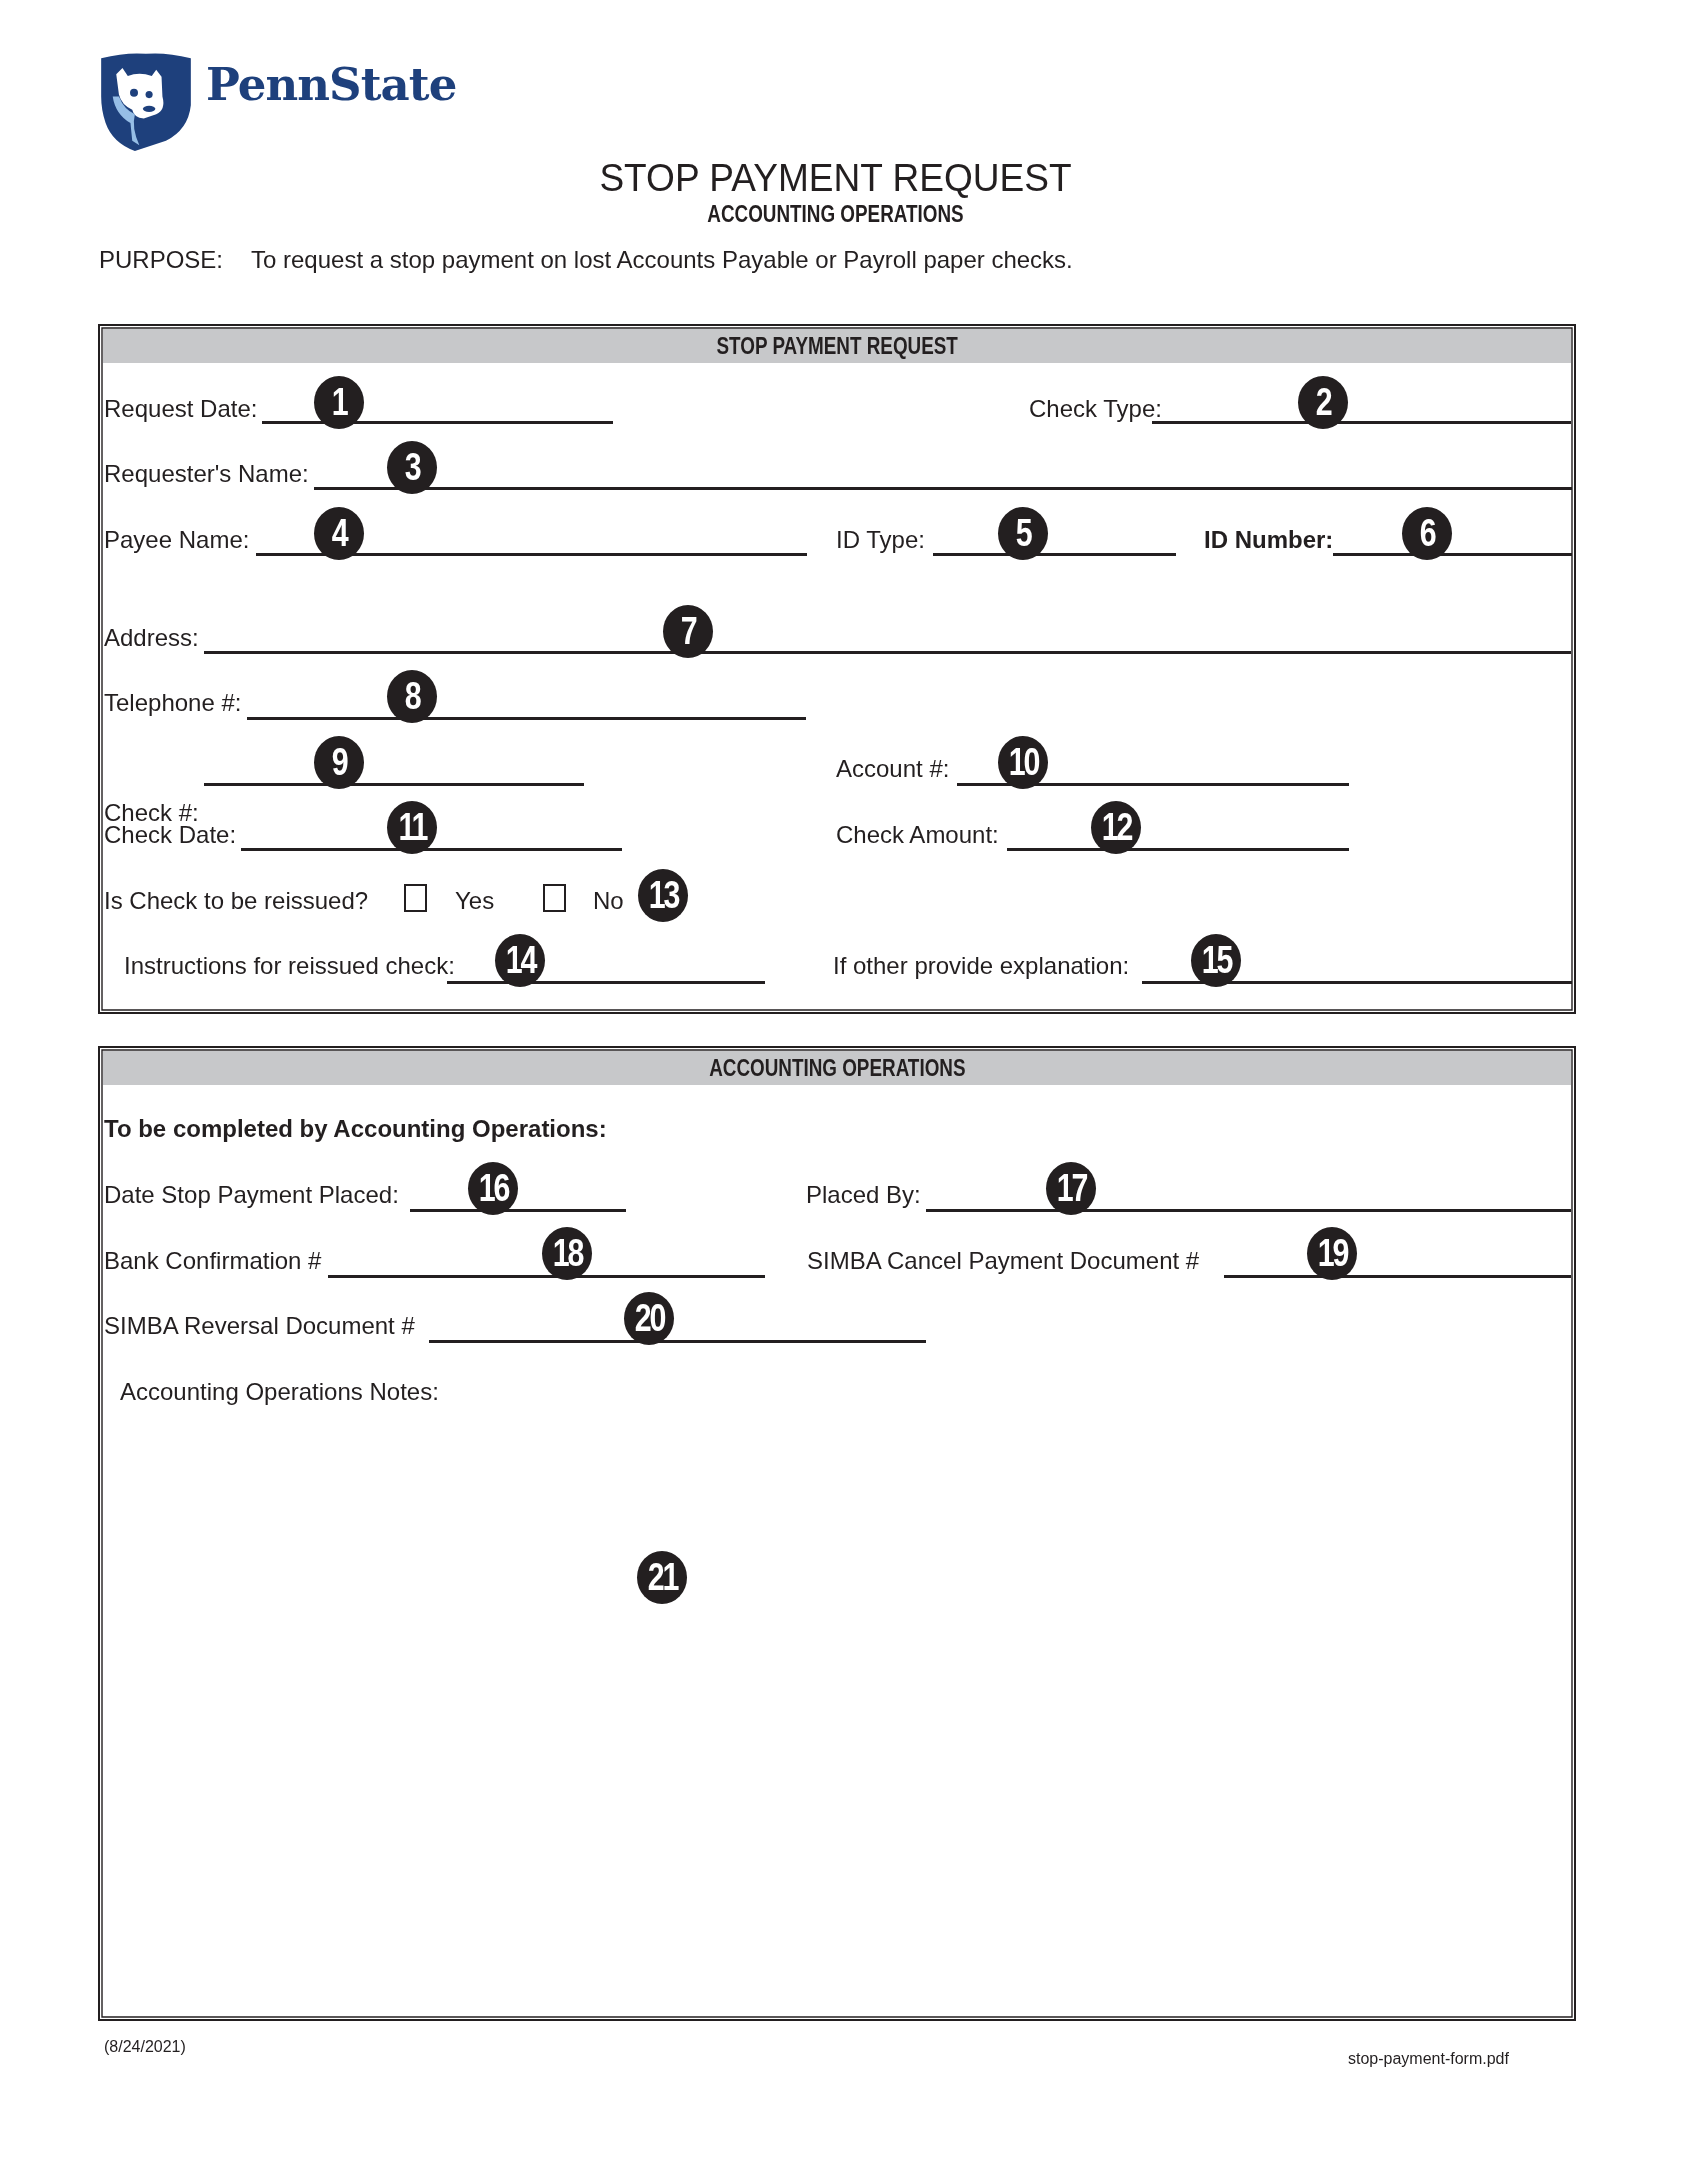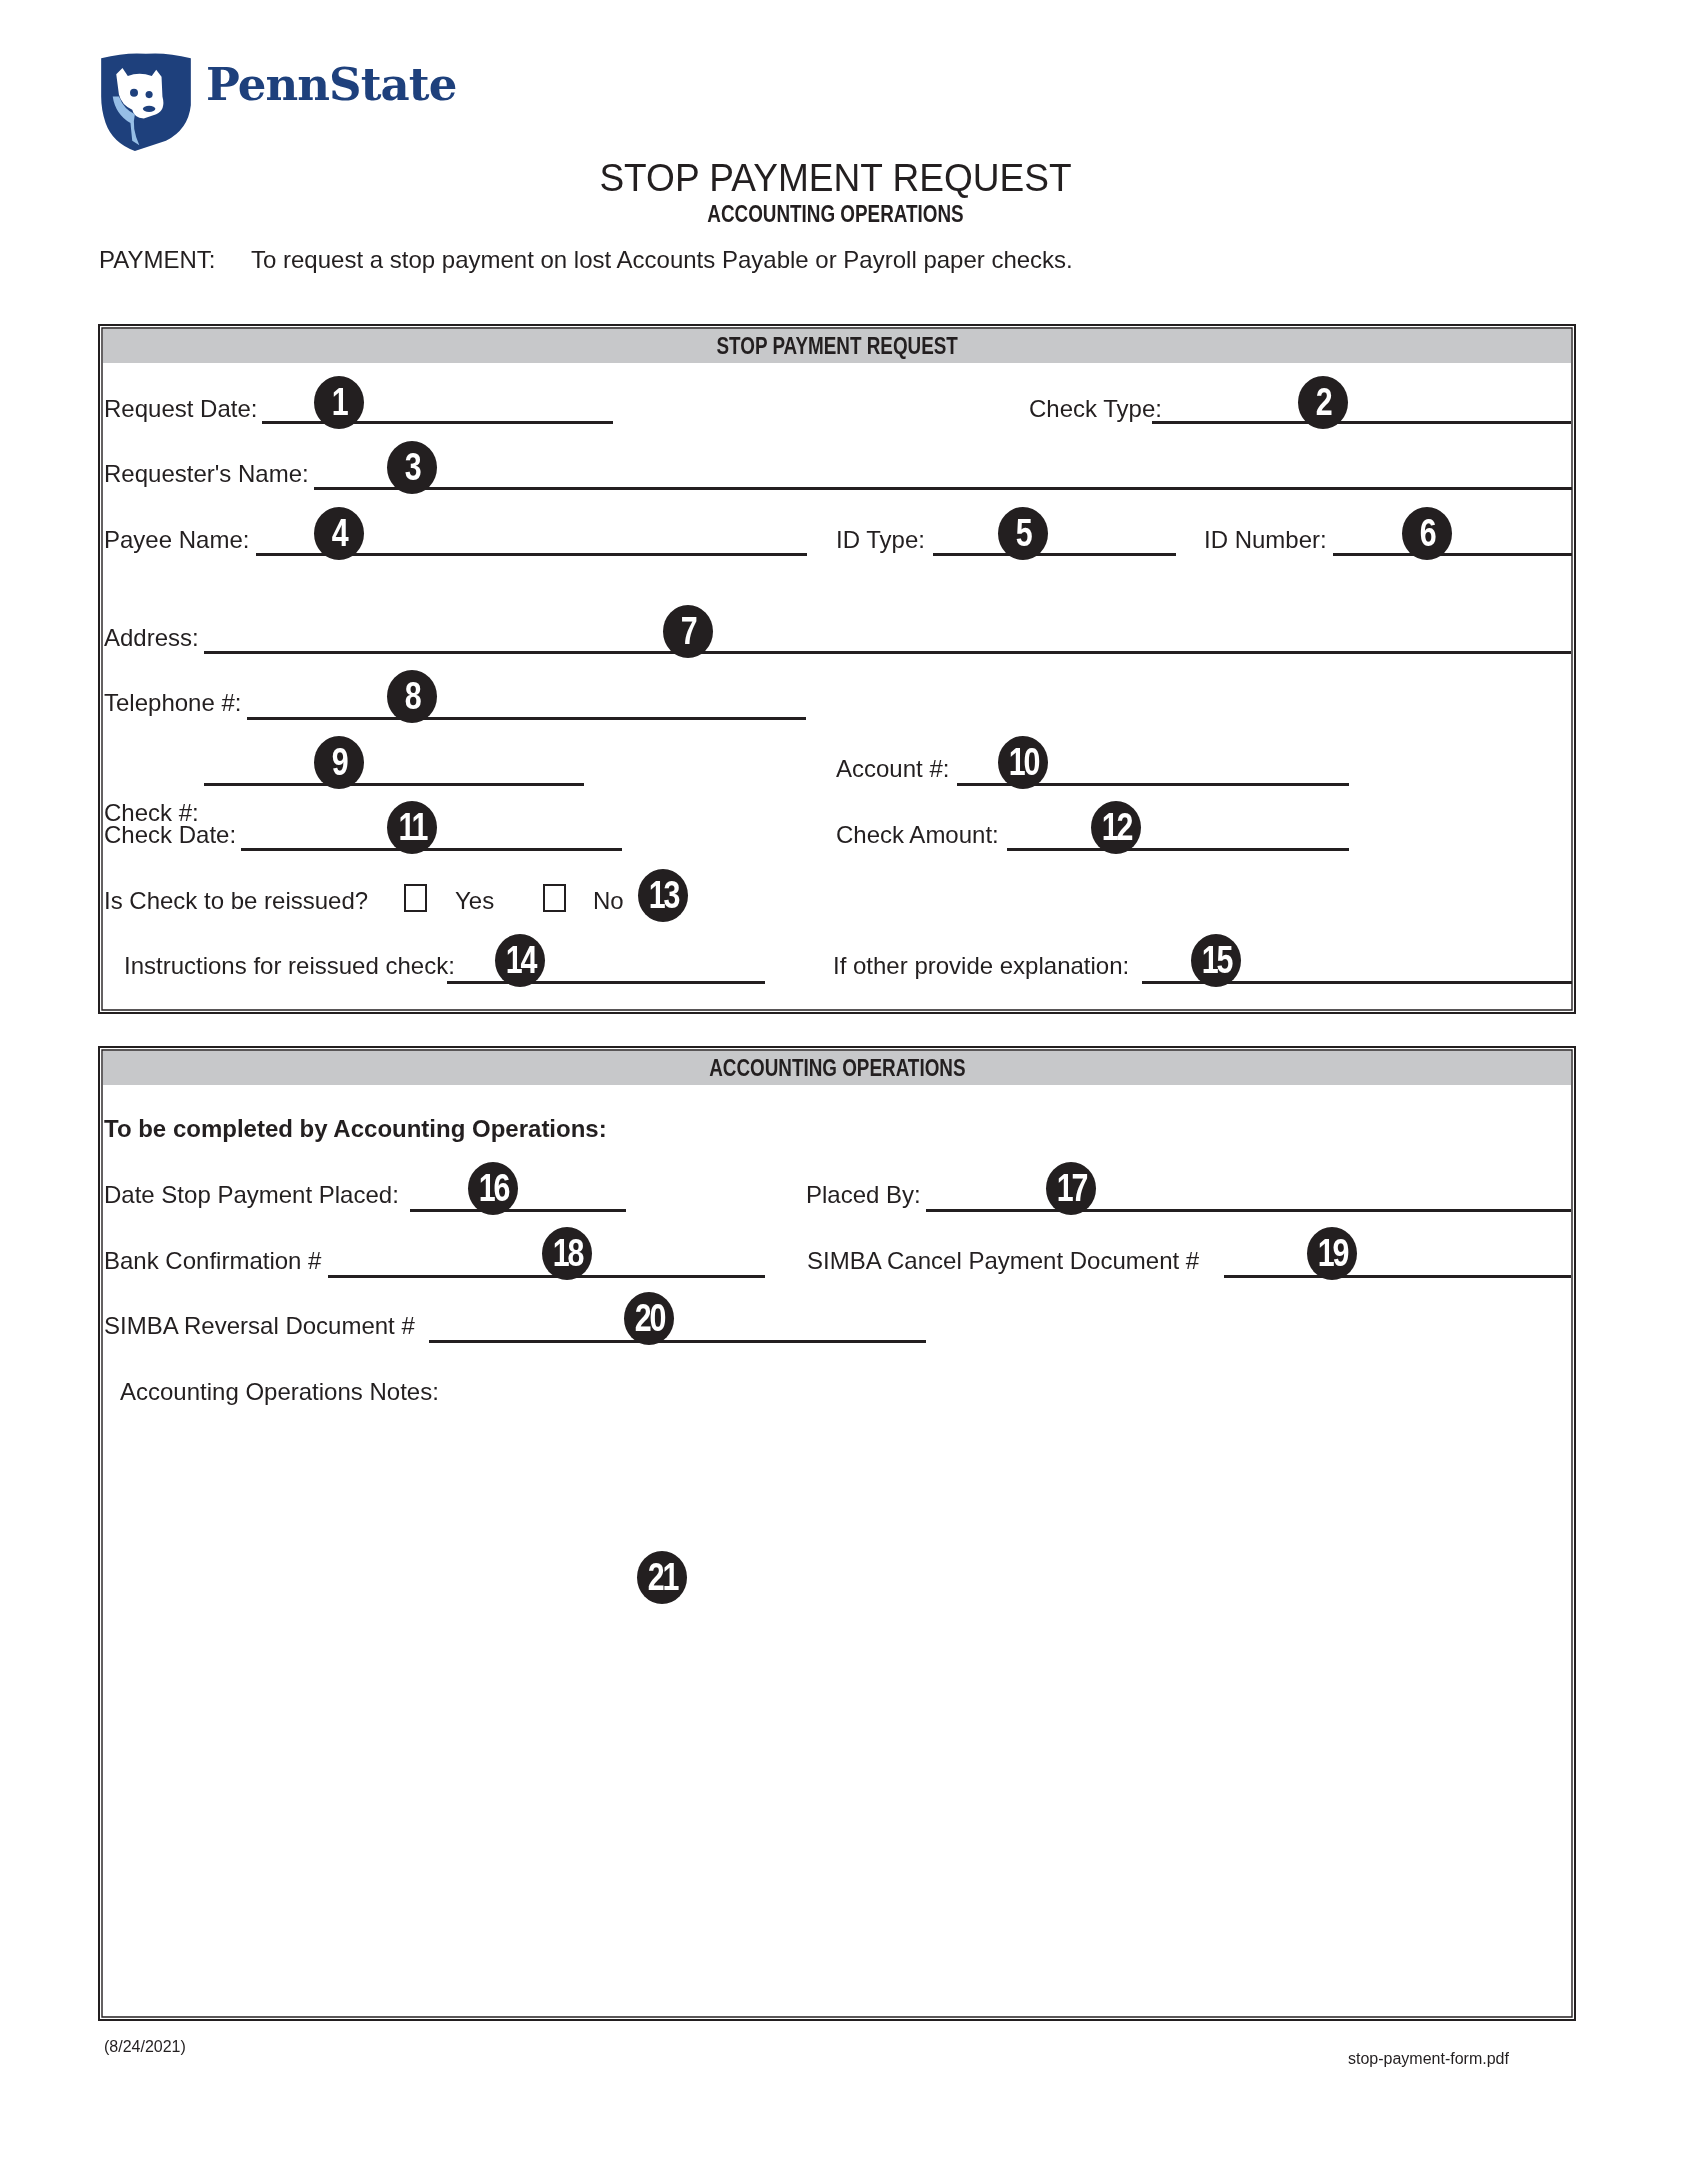--- a/index.html
+++ b/index.html
@@ -36,21 +36,21 @@
     <circle cx="78" cy="92" r="9" fill="#1e407c"></circle>
     <circle cx="112" cy="96" r="8" fill="#1e407c"></circle>
     <ellipse cx="112" cy="128" rx="14" ry="7" fill="#1e407c"></ellipse>
   </svg>
 </div>
 <div class="abs logo-word">PennState</div>
 
 <div class="abs title">STOP PAYMENT REQUEST</div>
 <div class="abs subtitle">ACCOUNTING OPERATIONS</div>
 <div class="abs purpose">
-  <span class="pl">PAYMENT:</span><span>To request a stop payment on lost Accounts Payable or Payroll paper checks.</span>
+  <span class="pl">PURPOSE:</span><span>To request a stop payment on lost Accounts Payable or Payroll paper checks.</span>
 </div>
 
 <div class="box" style="top:324px; height:686px;">
   <div class="box-header" style="top:2.7px;"><span>STOP PAYMENT REQUEST</span></div>
 </div>
 
 <div class="lbl" style="left:104px; top:397px;">Request Date:</div>
 <div class="line" style="left:262px; top:421px; width:351px;"></div>
 <div class="badge" style="left:314px; top:376px;"><span>1</span></div>
 
@@ -63,21 +63,21 @@
 <div class="badge" style="left:387px; top:441px;"><span>3</span></div>
 
 <div class="lbl" style="left:104px; top:528px;">Payee Name:</div>
 <div class="line" style="left:256px; top:553px; width:551px;"></div>
 <div class="badge" style="left:314px; top:507px;"><span>4</span></div>
 
 <div class="lbl" style="left:836px; top:528px;">ID Type:</div>
 <div class="line" style="left:933px; top:553px; width:243px;"></div>
 <div class="badge" style="left:998px; top:507px;"><span>5</span></div>
 
-<div class="lbl" style="left:1204px; top:528px;">ID Number:</div>
+<div class="lbl" style="left:1204px; top:528px;font-weight:bold;">ID Number:</div>
 <div class="line" style="left:1333px; top:553px; width:239px;"></div>
 <div class="badge" style="left:1402px; top:507px;"><span>6</span></div>
 
 <div class="lbl" style="left:104px; top:626px;">Address:</div>
 <div class="line" style="left:204px; top:651px; width:1367px;"></div>
 <div class="badge" style="left:663px; top:605px;"><span>7</span></div>
 
 <div class="lbl" style="left:104px; top:691px;">Telephone #:</div>
 <div class="line" style="left:247px; top:717px; width:559px;"></div>
 <div class="badge" style="left:387px; top:670px;"><span>8</span></div>

